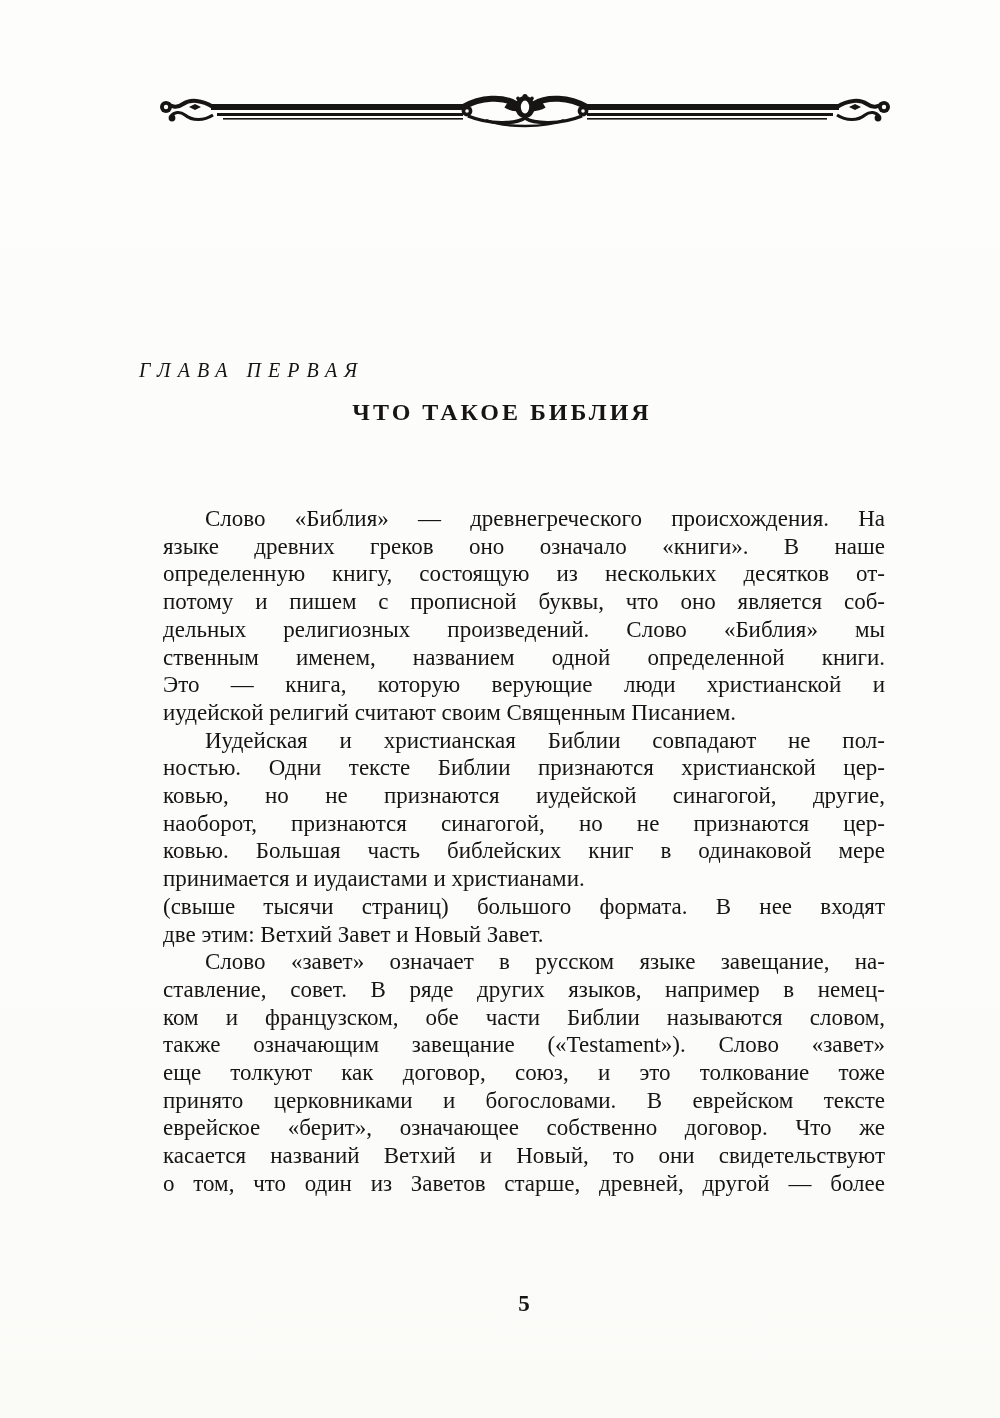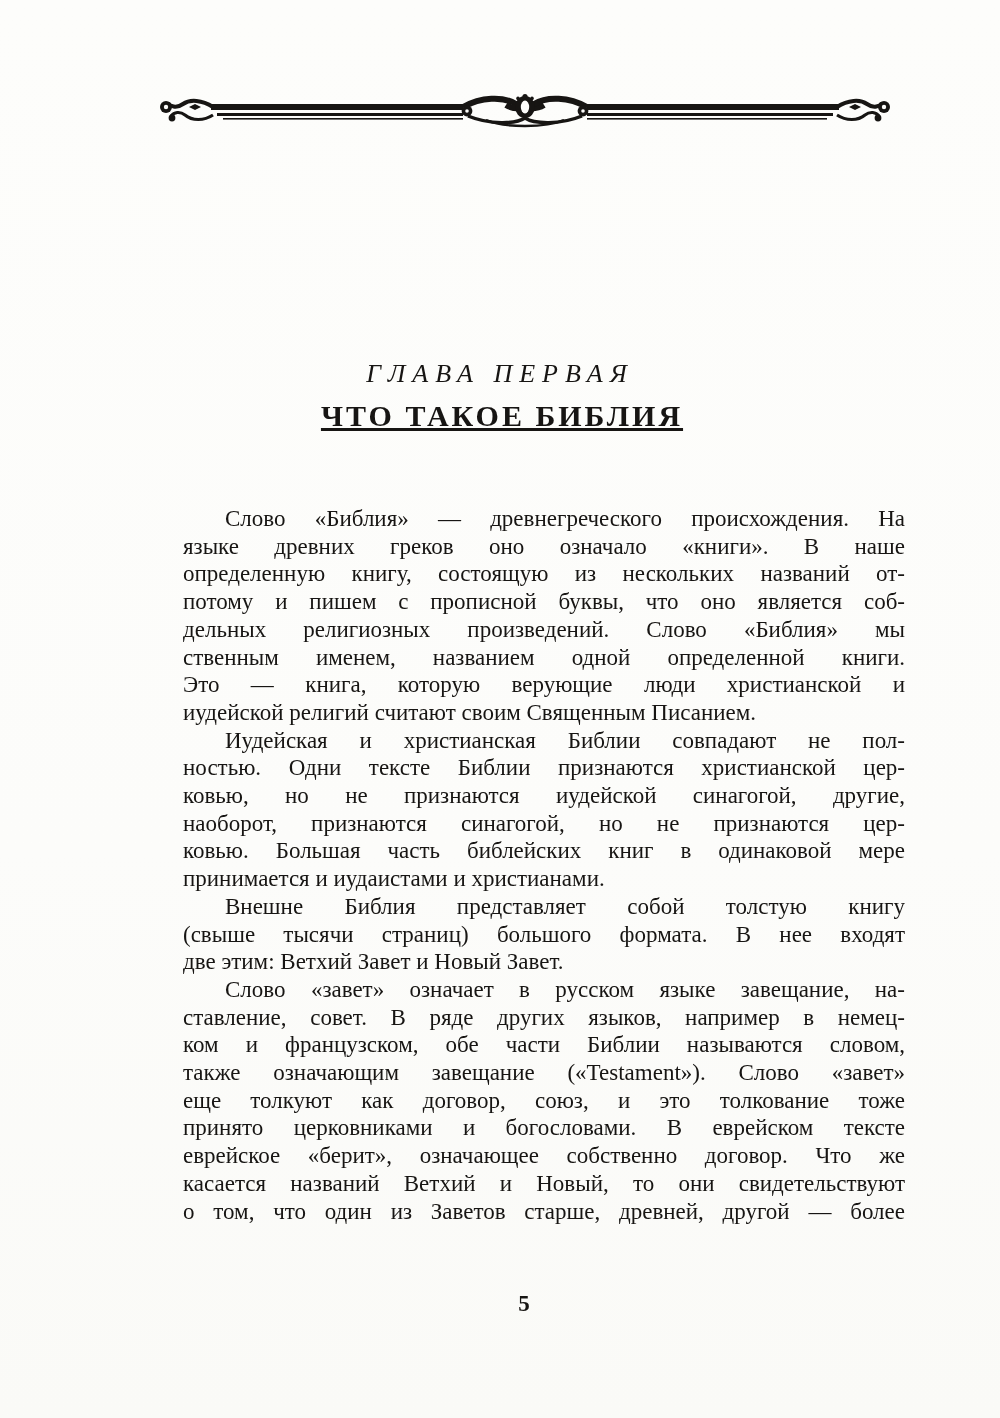--- a/index.html
+++ b/index.html
@@ -4,30 +4,30 @@
 <style>
   html,body{margin:0;padding:0;}
   body{width:1000px;height:1418px;background:#e8e8e6;font-family:"Liberation Serif", serif;}
   .page{
     position:relative;width:1000px;height:1418px;overflow:hidden;
     background:linear-gradient(180deg,#fdfdfb 0%,#fcfcfa 60%,#fafaf7 100%);
     color:#171513;
   }
   .ornament{position:absolute;left:156px;top:94px;width:738px;height:38px;color:inherit;}
   .chapter-label{
-    position:absolute;left:139px;top:359px;width:722px;text-align:center;
-    font-style:italic;font-size:26px;letter-spacing:7px;white-space:nowrap;
+    position:absolute;left:139px;top:359px;width:722px;
+    font-style:italic;font-size:20px;letter-spacing:7px;white-space:nowrap;
   }
   .chapter-title{
     position:absolute;left:141px;top:399px;width:722px;text-align:center;
-    font-weight:bold;font-size:30px;letter-spacing:3px;white-space:nowrap;text-decoration:underline;
+    font-weight:bold;font-size:24px;letter-spacing:3px;white-space:nowrap;
   }
   .body-text{
     position:absolute;left:163px;top:505px;width:722px;
-    font-size:23px;line-height:27.7px;margin-left:20px;
+    font-size:23px;line-height:27.7px;
   }
   .line{text-align:justify;}
   .line.j{text-align-last:justify;-moz-text-align-last:justify;}
   .line.indent{text-indent:42px;}
   .page-number{
     position:absolute;left:163px;top:1291px;width:722px;text-align:center;
     font-size:23px;font-weight:bold;
   }
 </style>
 </head>
@@ -89,33 +89,32 @@
       <circle cx="376" cy="4.4" r="1.8"></circle>
     </g>
   </svg>
 
   <div class="chapter-label">ГЛАВА ПЕРВАЯ</div>
   <div class="chapter-title">ЧТО ТАКОЕ БИБЛИЯ</div>
 
   <div class="body-text">
       <div class="line indent j">Слово «Библия» — древнегреческого происхождения. На</div>
       <div class="line j">языке древних греков оно означало «книги». В наше</div>
-      <div class="line j">определенную книгу, состоящую из нескольких названий от-</div>
+      <div class="line j">определенную книгу, состоящую из нескольких десятков от-</div>
       <div class="line j">потому и пишем с прописной буквы, что оно является соб-</div>
       <div class="line j">дельных религиозных произведений. Слово «Библия» мы</div>
       <div class="line j">ственным именем, названием одной определенной книги.</div>
       <div class="line j">Это — книга, которую верующие люди христианской и</div>
       <div class="line">иудейской религий считают своим Священным Писанием.</div>
       <div class="line indent j">Иудейская и христианская Библии совпадают не пол-</div>
       <div class="line j">ностью. Одни тексте Библии признаются христианской цер-</div>
       <div class="line j">ковью, но не признаются иудейской синагогой, другие,</div>
       <div class="line j">наоборот, признаются синагогой, но не признаются цер-</div>
       <div class="line j">ковью. Большая часть библейских книг в одинаковой мере</div>
       <div class="line">принимается и иудаистами и христианами.</div>
-      <div class="line indent j">Внешне Библия представляет собой толстую книгу</div>
       <div class="line j">(свыше тысячи страниц) большого формата. В нее входят</div>
       <div class="line">две этим: Ветхий Завет и Новый Завет.</div>
       <div class="line indent j">Слово «завет» означает в русском языке завещание, на-</div>
       <div class="line j">ставление, совет. В ряде других языков, например в немец-</div>
       <div class="line j">ком и французском, обе части Библии называются словом,</div>
       <div class="line j">также означающим завещание («Testament»). Слово «завет»</div>
       <div class="line j">еще толкуют как договор, союз, и это толкование тоже</div>
       <div class="line j">принято церковниками и богословами. В еврейском тексте</div>
       <div class="line j">еврейское «берит», означающее собственно договор. Что же</div>
       <div class="line j">касается названий Ветхий и Новый, то они свидетельствуют</div>

